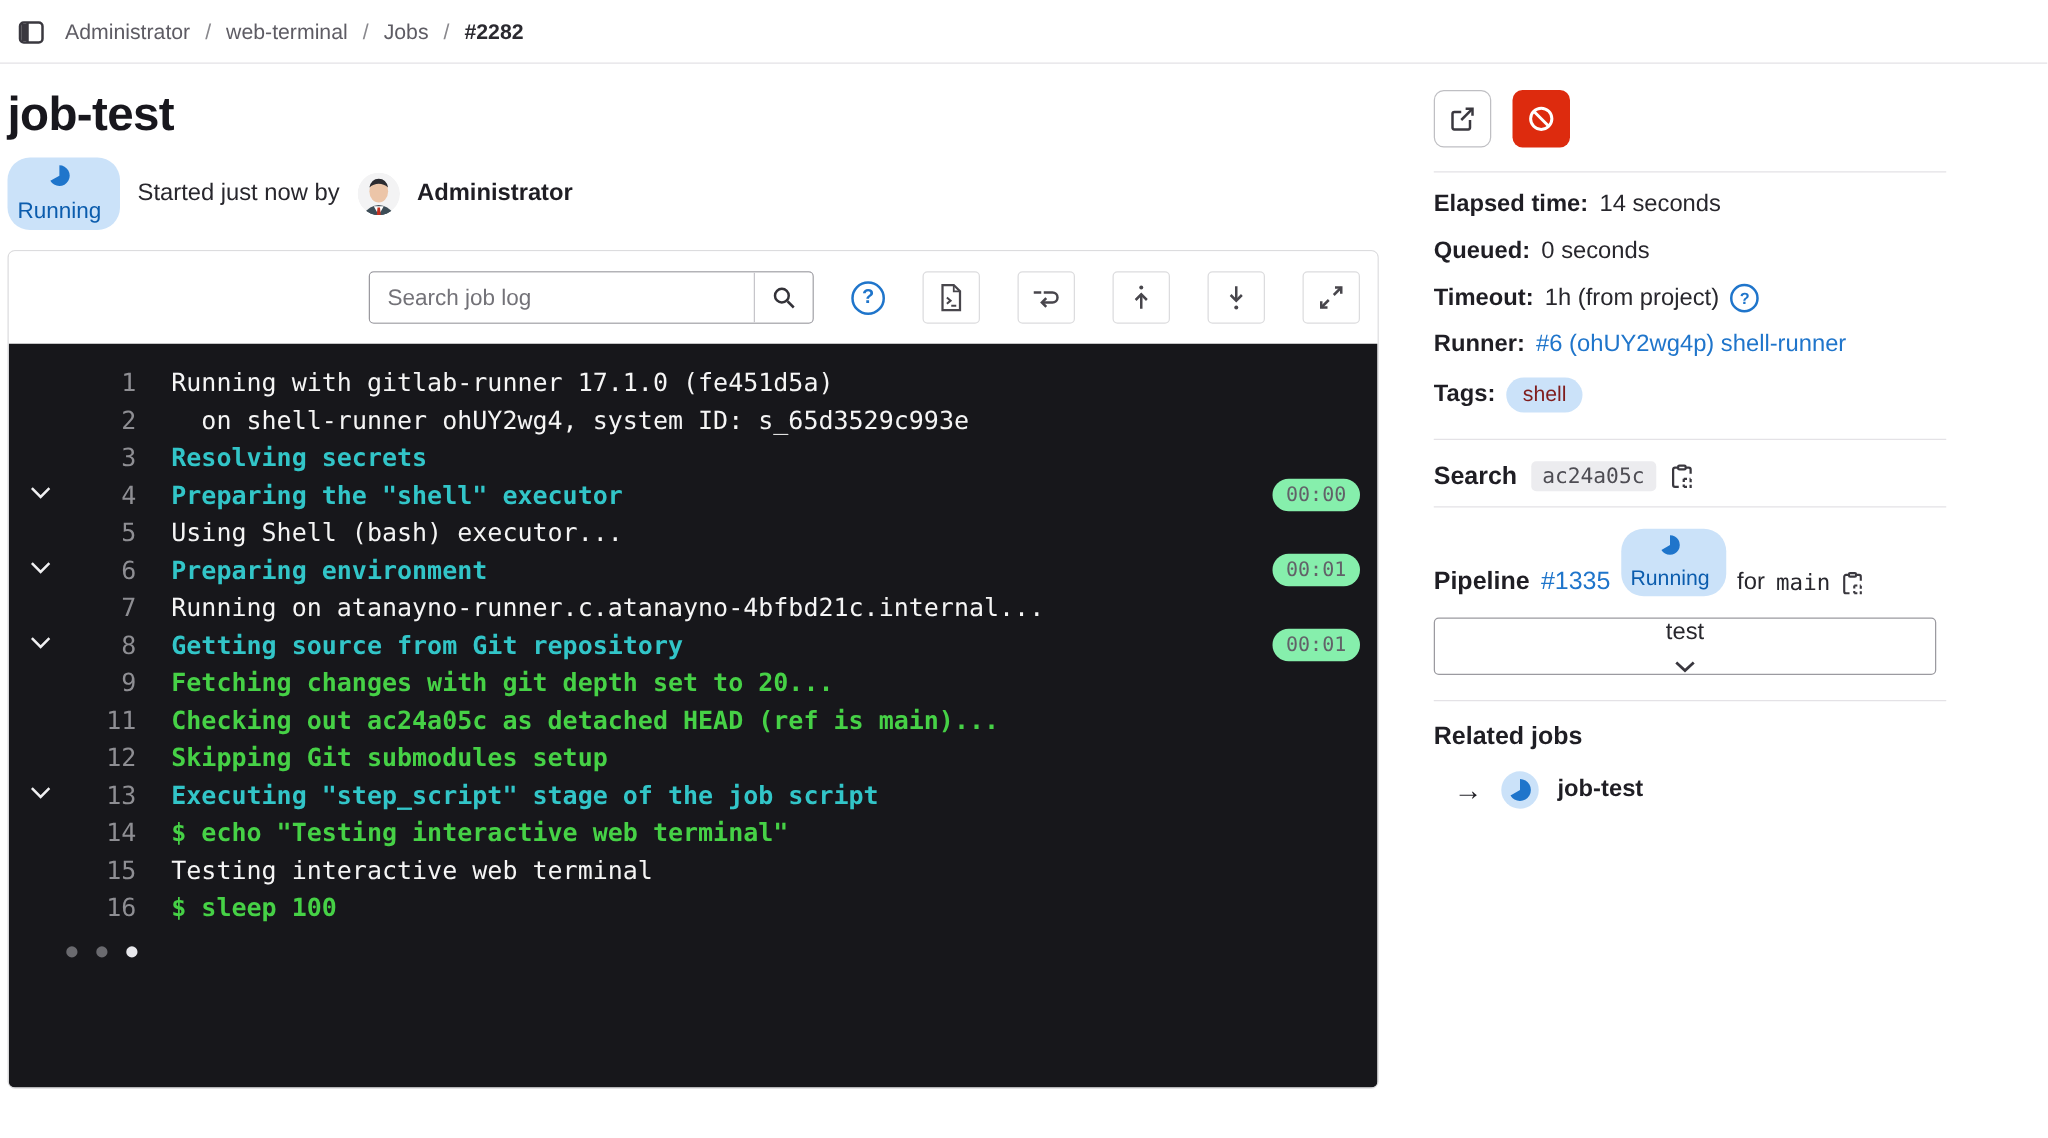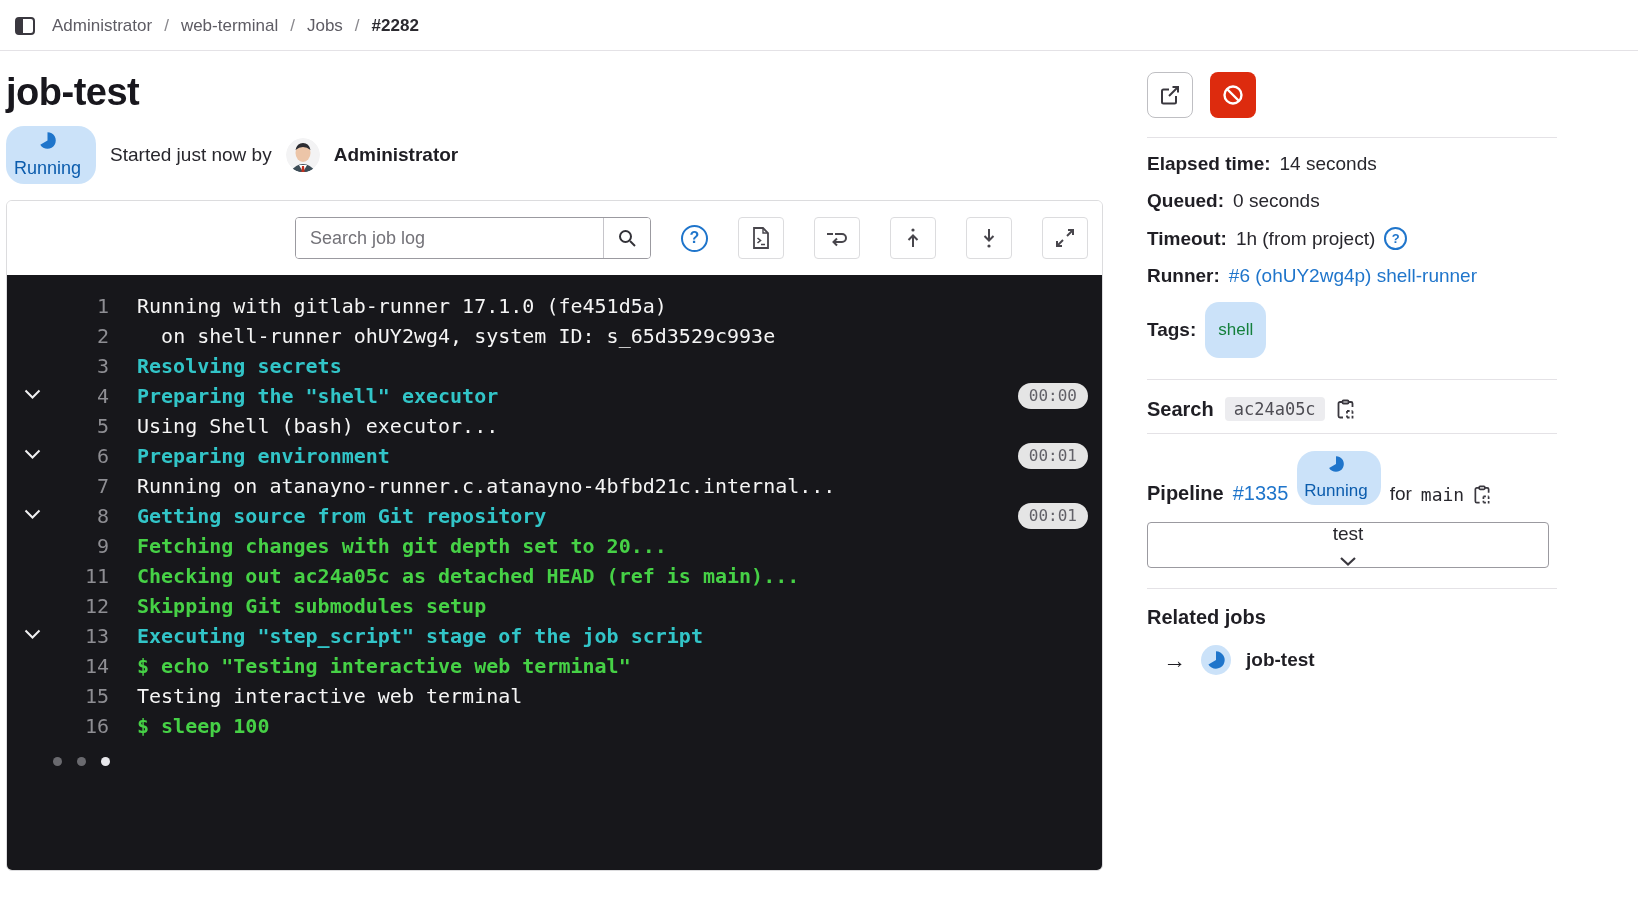--- a/index.html
+++ b/index.html
@@ -39,37 +39,37 @@
 
   .log-area { background:#17171b; padding:16px 0 18px; min-height:595px; position:relative;
     font-family:"DejaVu Sans Mono", monospace; font-size:20px; line-height:30px; }
   .log-row { display:flex; align-items:flex-start; position:relative; }
   .cell-chevron { width:50px; flex-shrink:0; display:flex; justify-content:center; padding-top:8px; cursor:pointer; }
   .cell-num { width:52px; flex-shrink:0; text-align:right; color:#8e8e93; cursor:pointer; }
   .cell-text { margin-left:28px; width:950px; white-space:pre-wrap; word-break:break-all; }
   .c-plain { color:#f5f5f5; }
   .c-section { color:#32c5c8; font-weight:700; }
   .c-command { color:#46d146; font-weight:700; }
-  .duration-badge { position:absolute; right:14px; top:2px; background:#e5e5e5; color:#626168;
+  .duration-badge { position:absolute; right:14px; top:2px; background:#86efac; color:#626168;
     border-radius:14px; padding:1px 11px; font-size:16px; line-height:24px; }
   .dots { display:flex; gap:15px; margin:16px 0 0 46px; }
   .dots span { width:9px; height:9px; border-radius:50%; }
   .dots span:nth-child(1), .dots span:nth-child(2) { background:#6a6a6f; }
   .dots span:nth-child(3) { background:#e8e8ec; }
 
   
   .sidebar { margin-left:44px; width:410px; padding-top:21px; font-size:19px; }
   .actions { display:flex; gap:17px; padding-bottom:19px; }
   .btn-external { width:46px; height:46px; border:1px solid #bfbfc3; border-radius:8px; background:#fff; display:grid; place-items:center; cursor:pointer; }
   .btn-cancel { width:46px; height:46px; border:none; border-radius:8px; background:#dd2b0e; display:grid; place-items:center; cursor:pointer; }
   .sb-divider { border:none; border-top:1px solid #e4e2e6; margin:0 0 6px; }
   .detail-row { display:flex; align-items:center; gap:9px; margin:15px 0; }
   .detail-label { font-weight:700; color:#1f1e24; }
   .link { color:#1f75cb; cursor:pointer; text-decoration:none; }
-  .tag-pill { background:#cbe2f9; color:#15803d; border-radius:14px; padding:18px 13px; font-size:17px; cursor:pointer;text-align:center; }
+  .tag-pill { background:#cbe2f9; color:#7f1d1d; border-radius:14px; padding:4px 13px; font-size:17px; cursor:pointer;text-align:center; }
   .help-sm { width:23px; height:23px; border:2px solid #1f75cb; border-radius:50%; color:#1f75cb; font-weight:700;
     font-size:13px; display:grid; place-items:center; cursor:pointer; }
   .commit-row { display:flex; align-items:center; gap:11px; margin:17px 0 12px; }
   .sha-badge { background:#ececef; color:#4e4d54; font-family:"DejaVu Sans Mono",monospace; font-size:17px;
     padding:2px 9px; border-radius:4px; cursor:pointer; }
   .copy-btn { background:none; border:none; padding:0; cursor:pointer; display:grid; place-items:center; }
   .commit-msg { margin:0 0 19px; }
   .pipeline-row { display:flex; align-items:flex-end; gap:9px; flex-wrap:wrap; margin:17px 0 0; }
   .mono { font-family:"DejaVu Sans Mono",monospace; font-size:18px; }
   .stage-select { margin:17px 0 20px; width:402px; height:46px; border:1px solid #9b9aa0; border-radius:4px;

